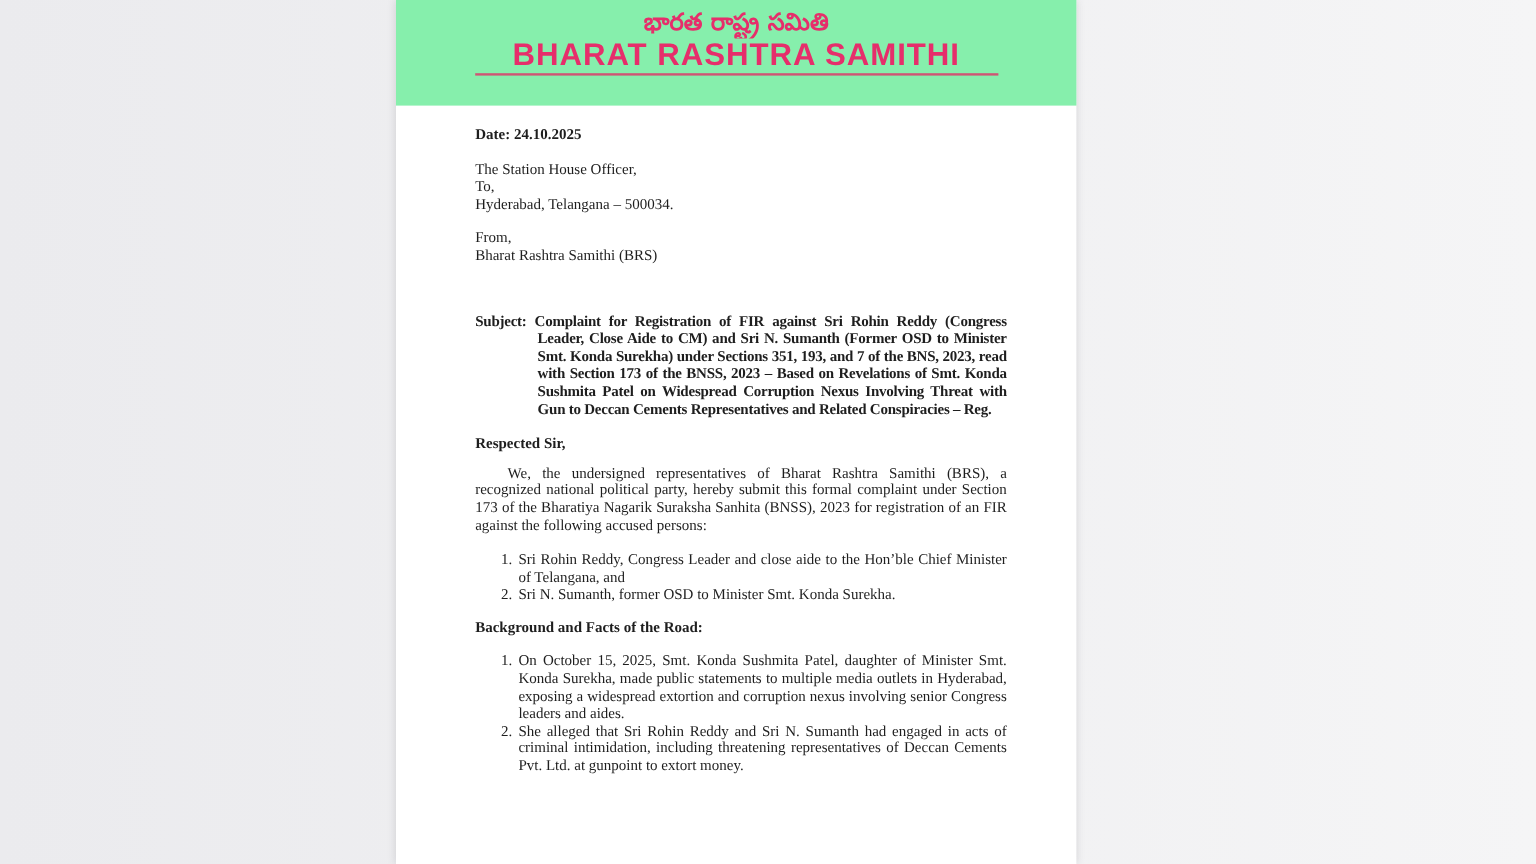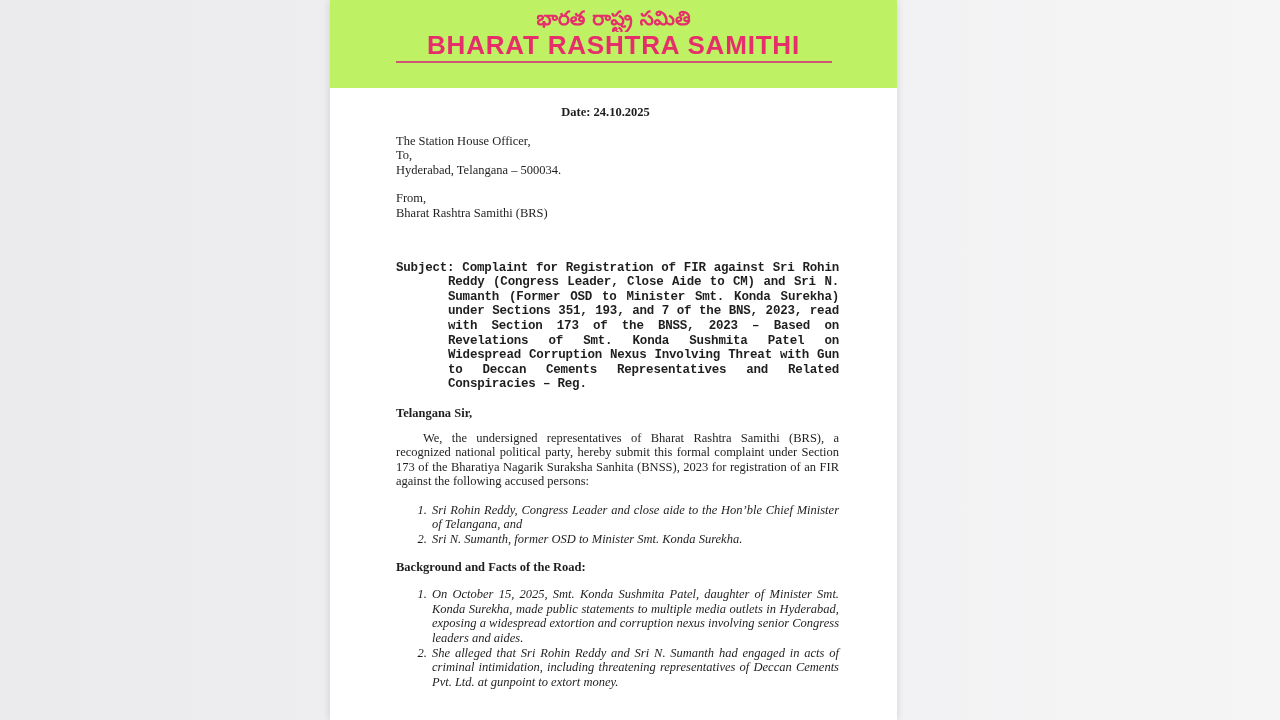--- a/index.html
+++ b/index.html
@@ -21,21 +21,21 @@
     left: 330px;
     top: 0;
     width: 567px;
     height: 720px;
     background: #ffffff;
     box-shadow: 0 0 7px rgba(60,60,70,0.18);
   }
   
   .letterhead {
     height: 88px;
-    background: #bef264;
+    background: #86efac;
     text-align: center;
     overflow: hidden;
   }
   .telugu-title {
     margin-top: 5px;
     height: 27px;
     line-height: 27px;
     font-family: "DejaVu Sans", "Liberation Sans", sans-serif;
     font-weight: bold;
     font-size: 20px;
@@ -64,49 +64,47 @@
     color: #2c2c2c;
   }
   
   .letter {
     padding: 17px 58px 0 66px;
     font-size: 12.5px;
     line-height: 14.6px;
     color: #1e1e1e;
   }
   .date-line {
-    text-align: center;
+    text-align: left;
     font-weight: bold;
     padding-right: 8px;
     margin: 0 16px 14px 0;
   }
   .addr-block { margin: 0 0 14px 0; }
   .addr-line { white-space: nowrap; }
   .subject {
     margin: 40px 0 0 0;
     font-weight: bold;
     text-align: justify;
     padding-left: 52px;
     text-indent: -52px;
     letter-spacing: -0.2px;
-    font-family: Liberation Mono, monospace;
   }
   .salutation {
     margin: 14px 0 0 0;
     font-weight: bold;
   }
   .body-para {
     margin: 10px 0 0 0;
     text-align: justify;
     text-indent: 27px;
   }
   ol.num-list {
     margin: 14px 0 0 0;
     padding-left: 34px;
-    font-style: italic;
   }
   ol.num-list li {
     text-align: justify;
     padding-left: 2px;
   }
   .section-heading {
     margin: 13px 0 0 0;
     font-weight: bold;
   }
   ol.facts-list { margin-top: 13px; }
@@ -133,21 +131,21 @@
         <div class="addr-line">Hyderabad, Telangana – 500034.</div>
       </div>
 
       <div class="addr-block">
         <div class="addr-line">From,</div>
         <div class="addr-line">Bharat Rashtra Samithi (BRS)</div>
       </div>
 
       <p class="subject"><span>Subject:</span> <span>Complaint for Registration of FIR against Sri Rohin Reddy (Congress Leader, Close Aide to CM) and Sri N. Sumanth (Former OSD to Minister Smt. Konda Surekha) under Sections 351, 193, and 7 of the BNS, 2023, read with Section 173 of the BNSS, 2023 – Based on Revelations of Smt. Konda Sushmita Patel on Widespread Corruption Nexus Involving Threat with Gun to Deccan Cements Representatives and Related Conspiracies – Reg.</span></p>
 
-      <p class="salutation">Telangana Sir,</p>
+      <p class="salutation">Respected Sir,</p>
 
       <p class="body-para">We, the undersigned representatives of Bharat Rashtra Samithi (BRS), a recognized national political party, hereby submit this formal complaint under Section 173 of the Bharatiya Nagarik Suraksha Sanhita (BNSS), 2023 for registration of an FIR against the following accused persons:</p>
 
       <ol class="num-list">
         <li>Sri Rohin Reddy, Congress Leader and close aide to the Hon’ble Chief Minister of Telangana, and</li>
         <li>Sri N. Sumanth, former OSD to Minister Smt. Konda Surekha.</li>
       </ol>
 
       <p class="section-heading">Background and Facts of the Road:</p>
 

